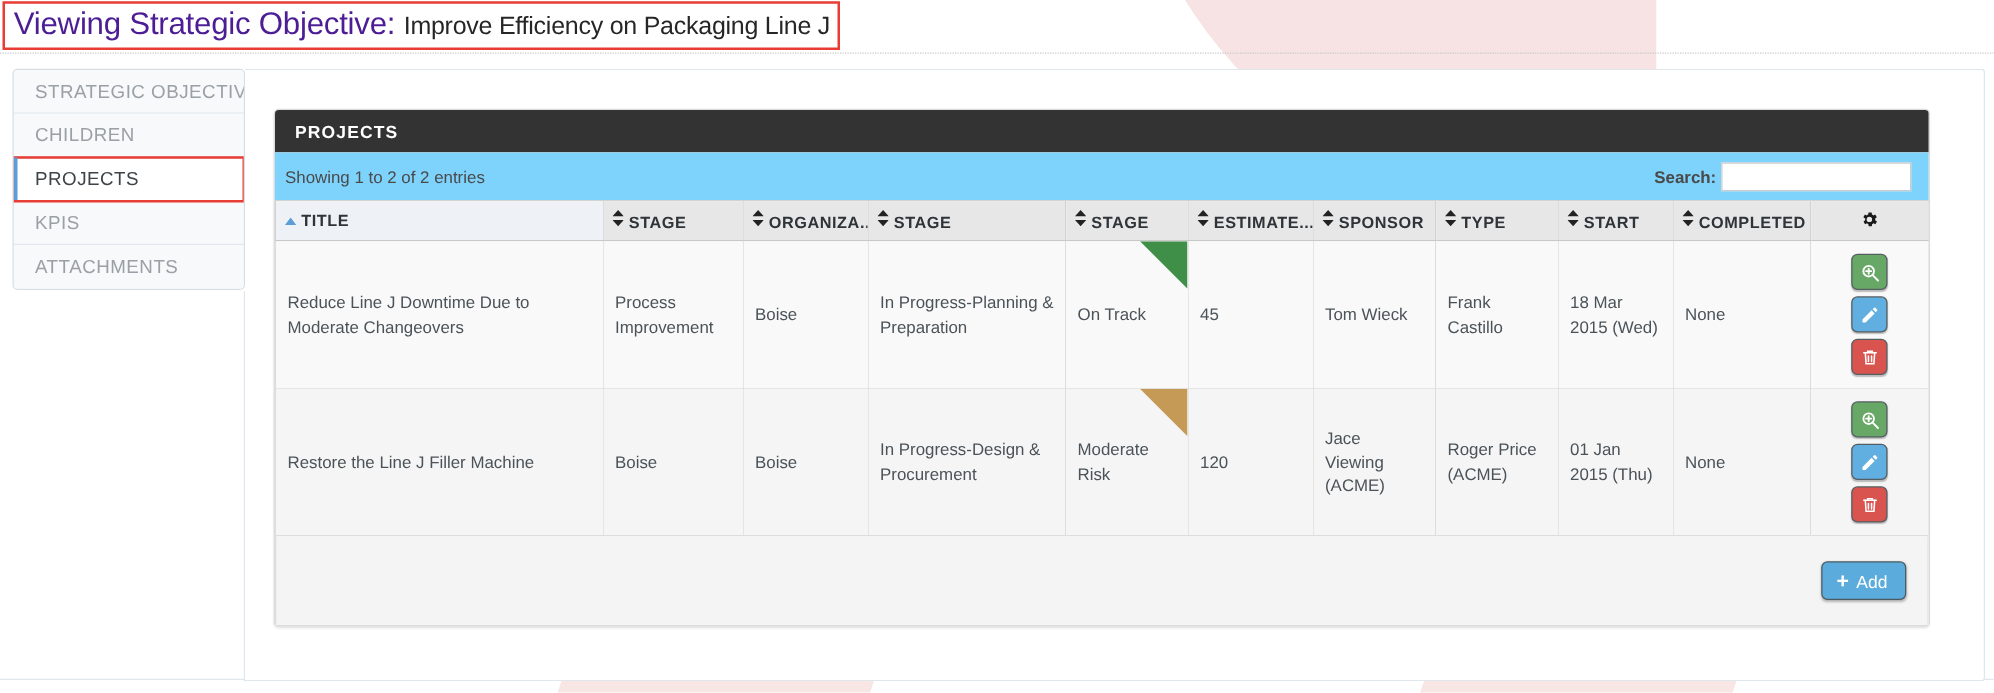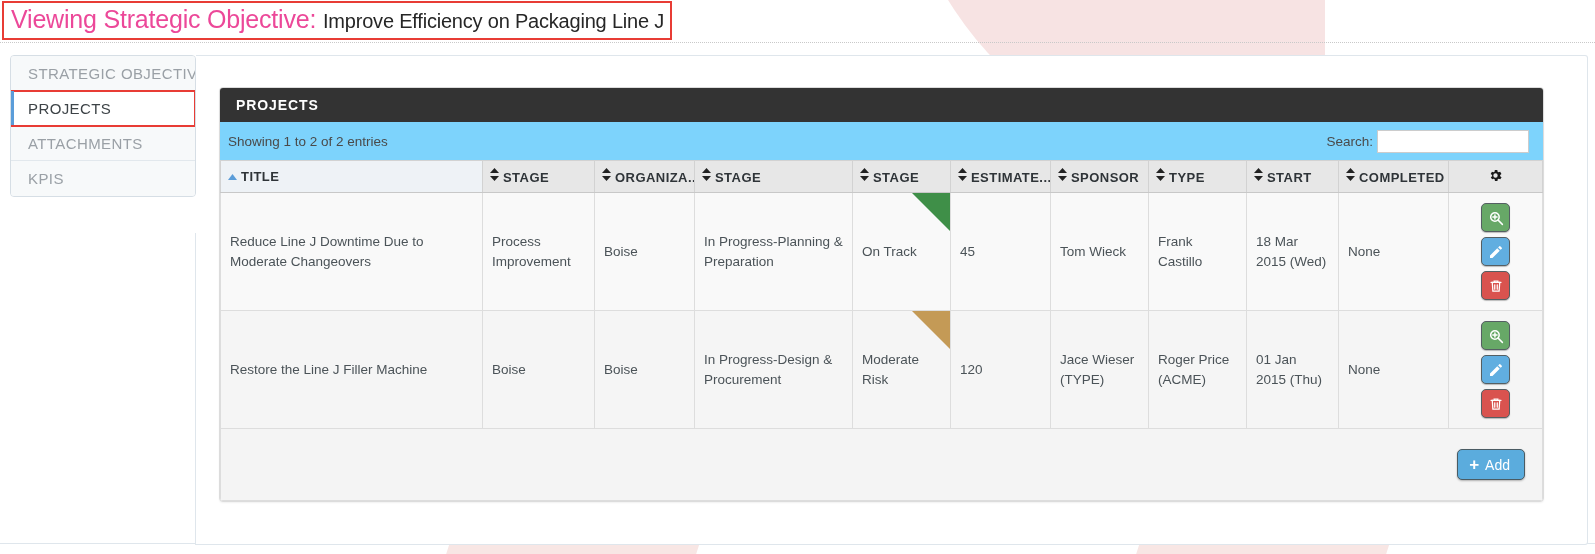--- a/index.html
+++ b/index.html
@@ -42,21 +42,21 @@
   
   #page-header {
     position: absolute; left: 2px; top: 1px;
     z-index: 5;
     border: 2px solid #e83c35;
     padding: 2px 6px 4px 7px;
     background: transparent;
     white-space: nowrap;
   }
   #page-header .h-prefix {
-    font-size: 25px; color: #ec4899; font-weight: 400;
+    font-size: 25px; color: #4c1d95; font-weight: 400;
     letter-spacing: -0.2px;
   }
   #page-header .h-title {
     font-size: 20px; color: #262626; font-weight: 400;
     letter-spacing: -0.2px;
   }
 
   
   #layout { position: absolute; left: 0; top: 55px; width: 1595px; height: 500px; z-index: 3; }
 
@@ -136,21 +136,21 @@
   
   #dt-toolbar {
     position: relative;
     height: 38px;
     padding: 0 14px 0 8px;
     background: #7dd3fc;
     display: flex; align-items: center; justify-content: space-between;
   }
   #dt-info { font-size: 13.5px; color: #4a4a4a; }
   #dt-search-wrap { display: flex; align-items: center; font-size: 13.5px; color: #4a4a4a; }
-  #dt-search-label { margin-right: 4px; }
+  #dt-search-label { margin-right: 4px; font-weight: bold; }
   #dt-search-input {
     width: 152px; height: 23px;
     border: 1px solid #cccccc;
     background: #ffffff;
     font-size: 13px;
     font-family: "Liberation Sans", sans-serif;
     padding: 0 4px;
     outline: none;
   }
 
@@ -267,28 +267,31 @@
   <span class="h-prefix">Viewing Strategic Objective: </span><span class="h-title">Improve Efficiency on Packaging Line J</span>
 </div>
 
 <div id="layout">
 
   <div id="sidebar-wrap">
     <div id="sidebar">
       <div class="nav-item">
         <span>STRATEGIC OBJECTIVE</span>
       </div>
+      <div class="nav-item">
+        <span>CHILDREN</span>
+      </div>
       <div class="nav-item active highlight">
         <span>PROJECTS</span>
       </div>
       <div class="nav-item">
-        <span>ATTACHMENTS</span>
+        <span>KPIS</span>
       </div>
       <div class="nav-item">
-        <span>KPIS</span>
+        <span>ATTACHMENTS</span>
       </div>
     </div>
   </div>
   <div id="left-panel-body"></div>
 
   <div id="content-panel">
 
     <div id="projects-box">
 
       <div id="box-title-bar">PROJECTS</div>
@@ -452,21 +455,21 @@
             <tr class="row-even">
               <td>Restore the Line J Filler Machine</td>
               <td>Boise</td>
               <td>Boise</td>
               <td>In Progress-Design &amp; Procurement</td>
               <td>
                 <span class="health-corner" style="border-color: transparent #c49a56 transparent transparent;"></span>
                 <span>Moderate Risk</span>
               </td>
               <td>120</td>
-              <td>Jace Wieser (TYPE)</td>
+              <td>Jace Viewing (ACME)</td>
               <td>Roger Price (ACME)</td>
               <td>01 Jan 2015 (Thu)</td>
               <td>None</td>
               <td class="cell-actions">
                 <span class="act-btn act-view">
                   <svg width="17" height="17" viewBox="0 0 24 24" fill="none" stroke="#ffffff" stroke-width="2.1" stroke-linecap="round">
                     <circle cx="10.5" cy="10.5" r="6"></circle>
                       <line x1="15" y1="15" x2="21" y2="21"></line>
                     <line x1="10.5" y1="7.6" x2="10.5" y2="13.4"></line>
                       <line x1="7.6" y1="10.5" x2="13.4" y2="10.5"></line>

